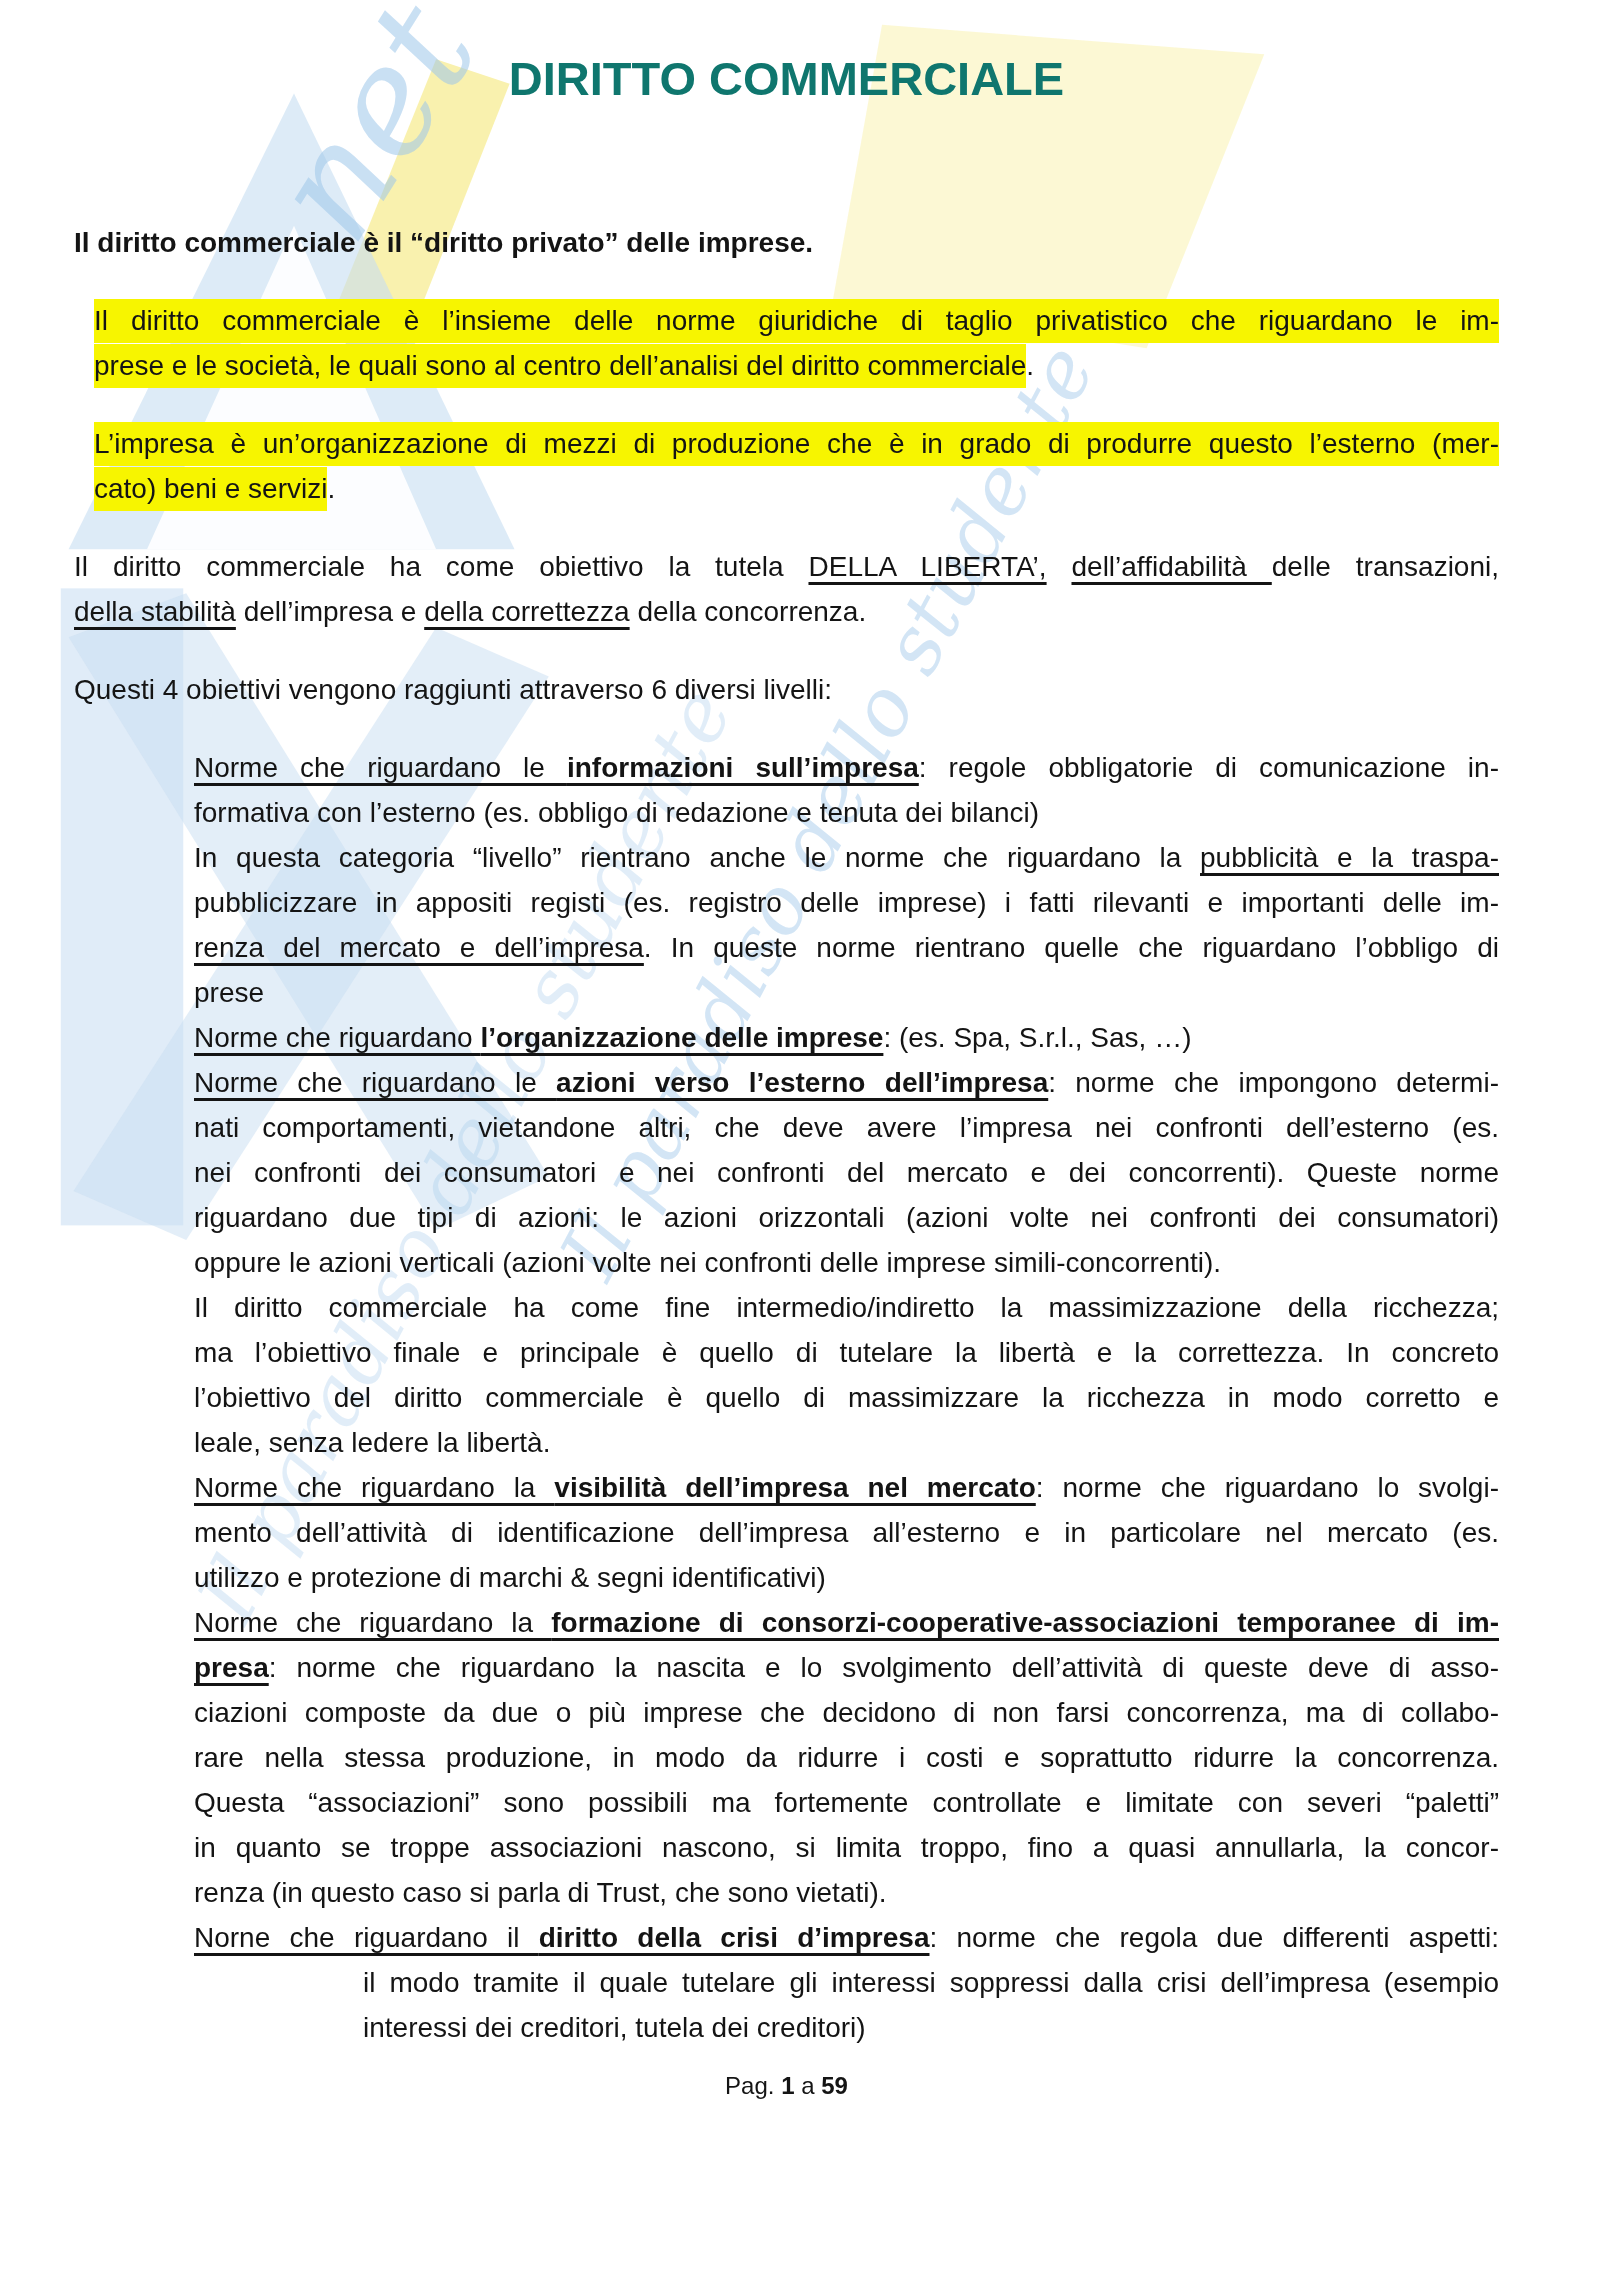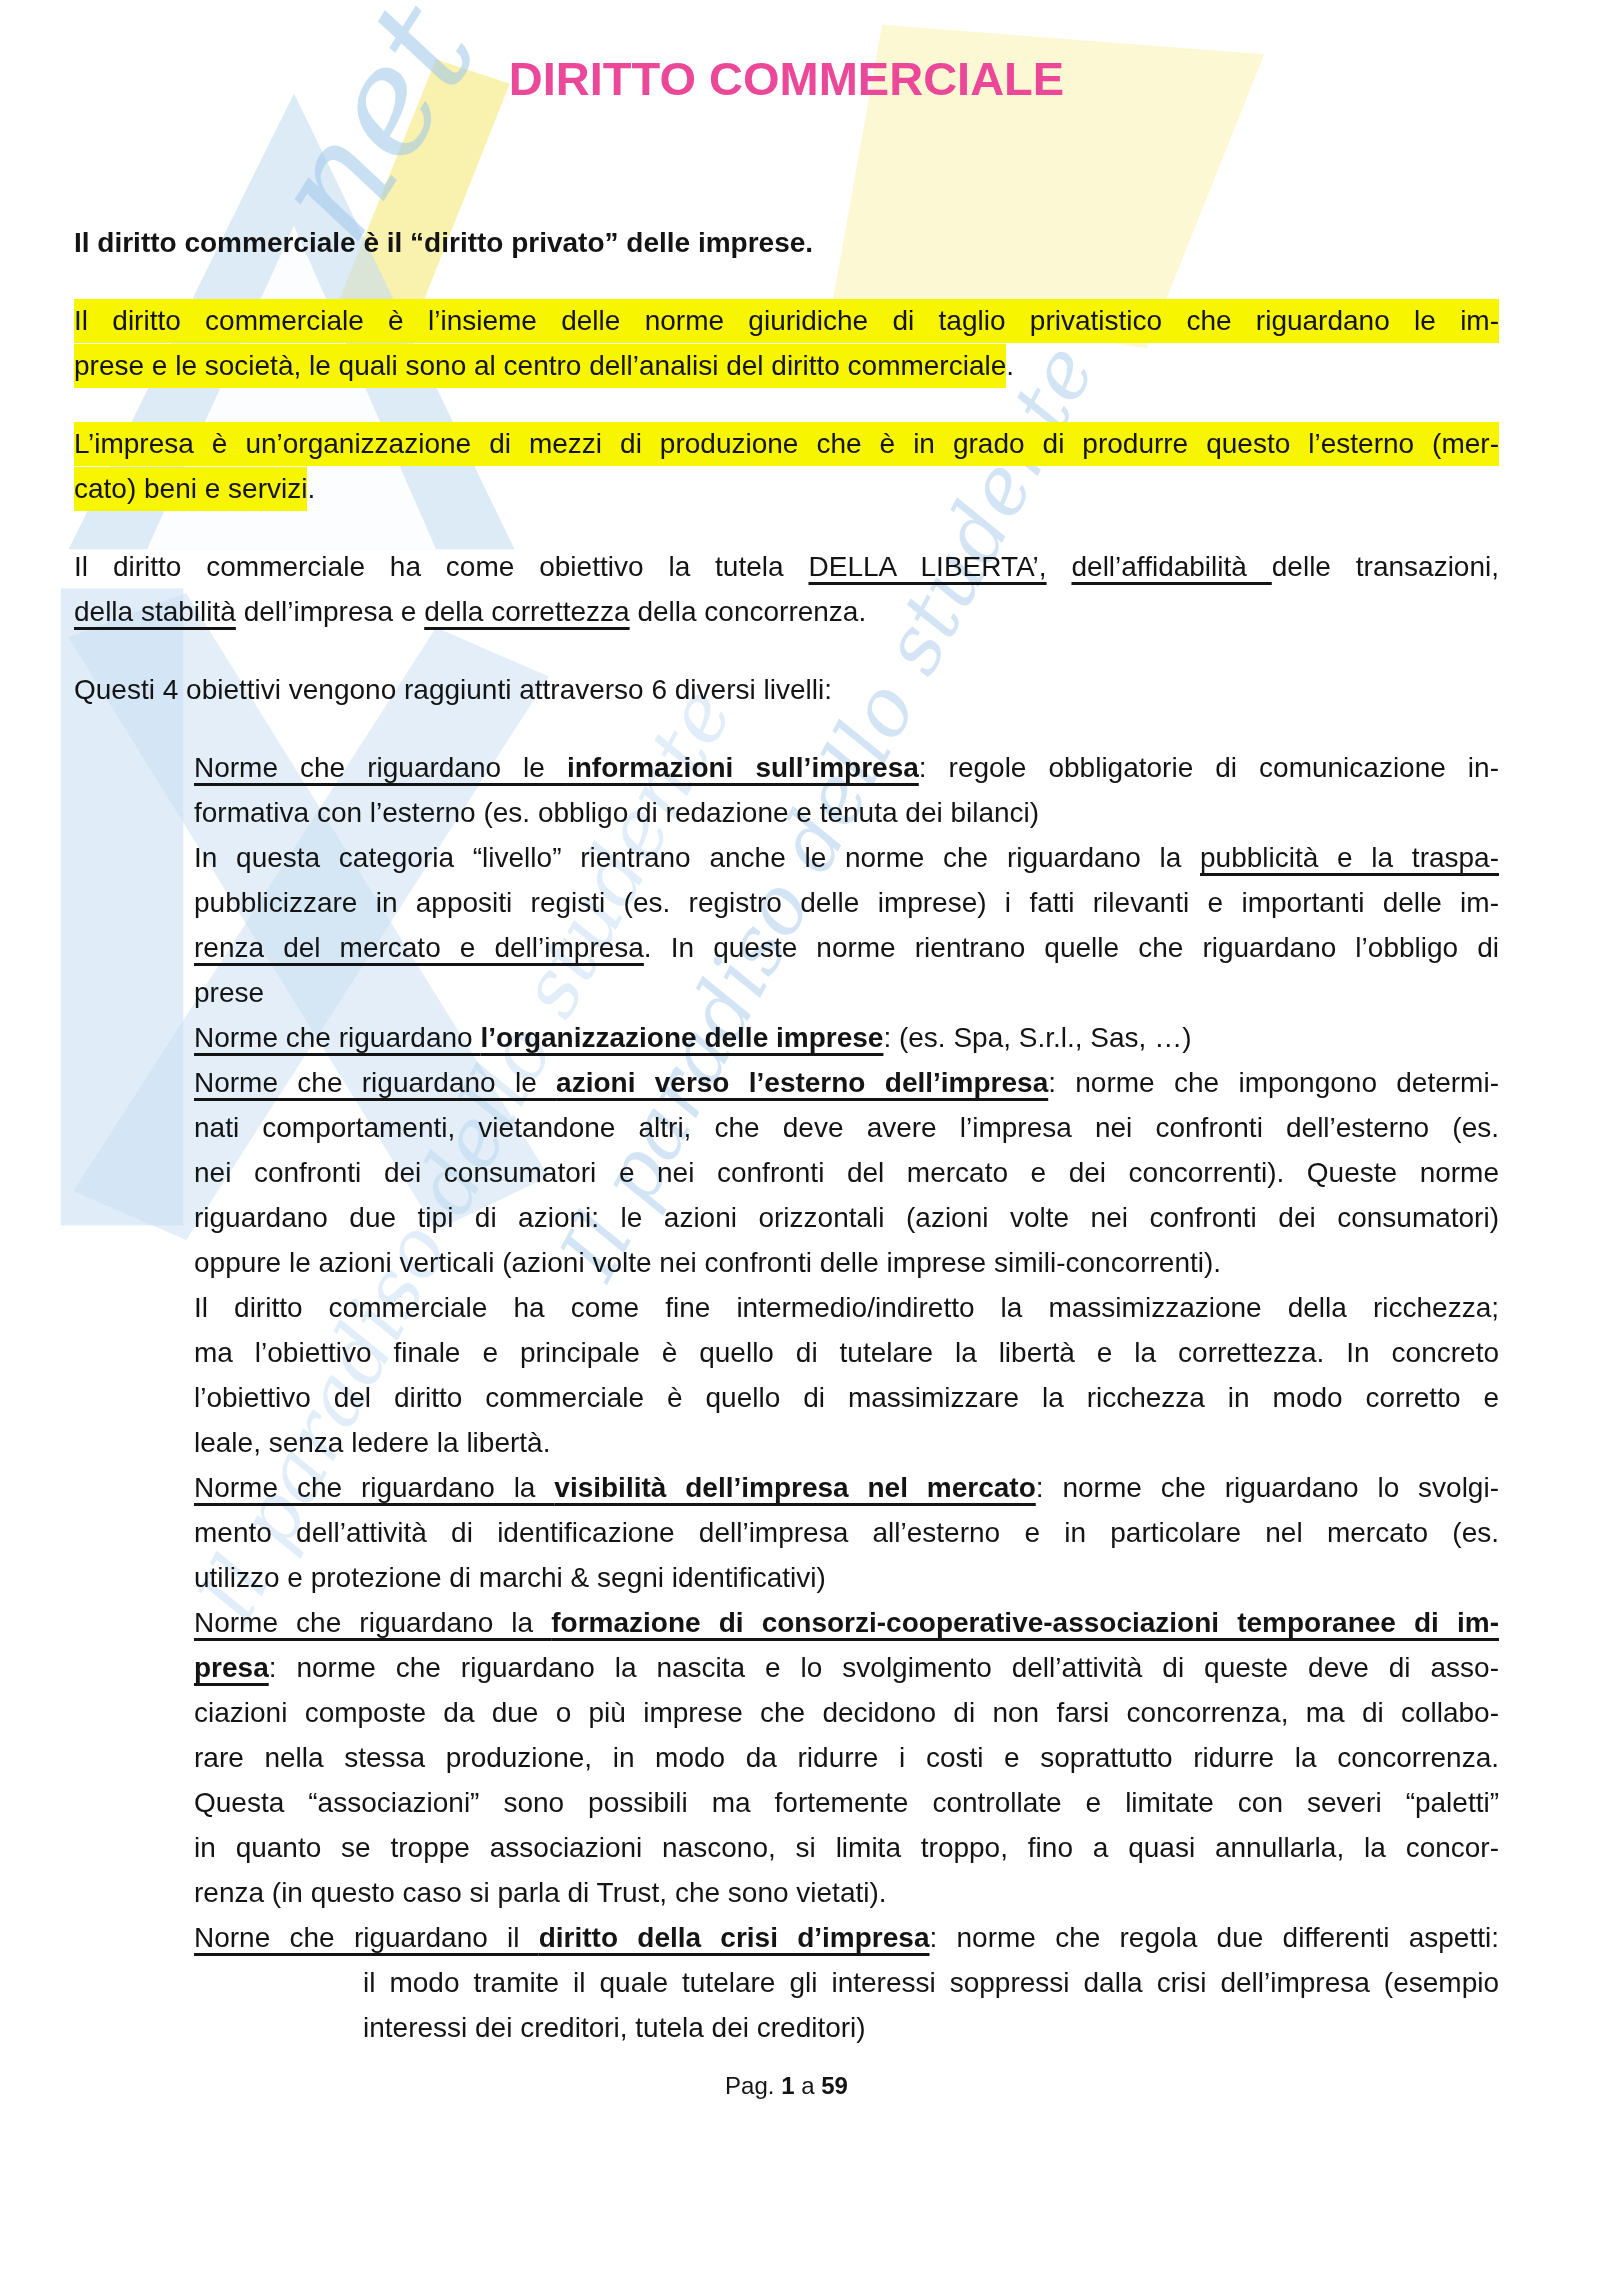--- a/index.html
+++ b/index.html
@@ -10,36 +10,36 @@
     overflow:hidden;
     font-family:"Liberation Sans","DejaVu Sans",sans-serif;
     color:var(--txt,#141414);
   }
   .watermark{position:absolute;left:0;top:0;z-index:0;pointer-events:none;}
   .content{
     position:absolute;left:74px;right:121px;top:47px;z-index:1;
   }
   .doc-title{
     font-size:47px;font-weight:bold;text-align:center;
-    line-height:63px;margin:0 0 110px 0;letter-spacing:0px;color:#ec4899;
+    line-height:63px;margin:0 0 110px 0;letter-spacing:0px;color:#0f766e;
   }
   .block{margin:0;}
   .para{margin-bottom:33px;}
   .item{margin-bottom:0;}
   .item.lvl1{padding-left:120px;}
   .item.lvl2{padding-left:289px;}
   .line{
     position:relative;
     font-size:28px;line-height:45px;height:45px;overflow:hidden;
     text-align:left;
   }
   .line.j{text-align:justify;text-align-last:justify;}
   .b{font-weight:bold;margin-top:20px;}
   .u{text-decoration:underline;text-decoration-thickness:2.5px;text-underline-offset:5.9px;}
-  .h{background:var(--hl,#f7f500);padding:5.9px 0 6.9px 0;}
+  .h{background:var(--hl,#f7f500);padding:5.9px 0 6.9px 0;margin-left:20px;}
   .footer{
     margin-top:13.7px;
     font-size:24px;line-height:43px;text-align:center;
   }
 </style>
 </head>
 <body>
 
 <div class="page" style="--hl: #f7f500; --txt: #141414;">
 

